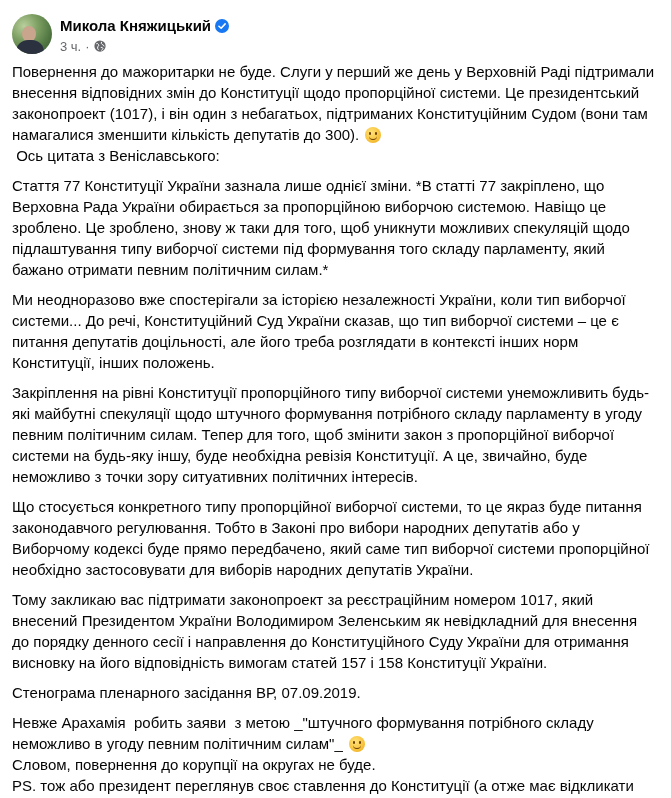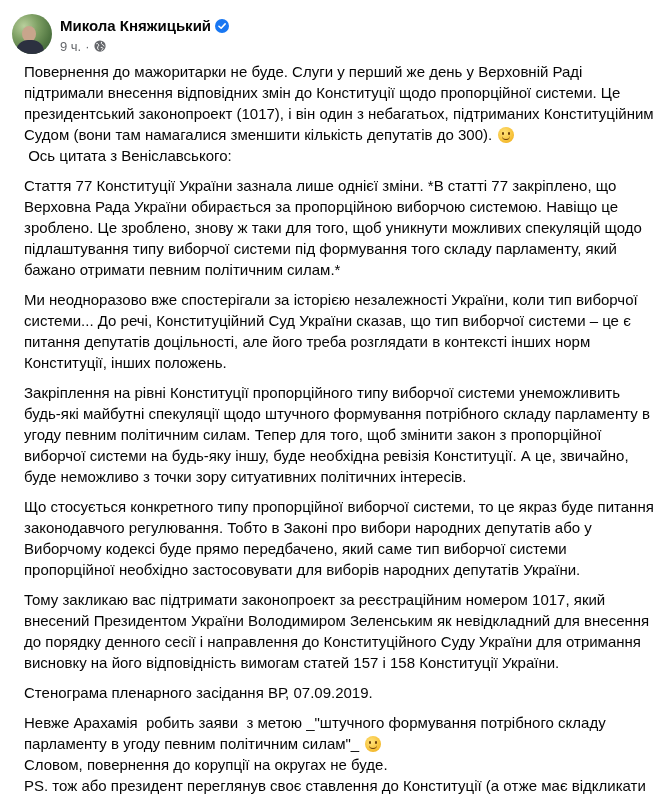--- a/index.html
+++ b/index.html
@@ -11,21 +11,21 @@
     .avatar .face { position: absolute; left: 10px; top: 12px; width: 14px; height: 16px; border-radius: 50%; background: #c8a58c; }
     .avatar .body { position: absolute; left: 4px; top: 26px; width: 28px; height: 20px; border-radius: 12px 12px 0 0; background: #2c3140; }
     .meta { margin-left: 8px; padding-top: 2px; }
     .name-row { display: flex; align-items: center; height: 19px; }
     .name { font-weight: bold; font-size: 15px; color: #050505; }
     .verified { margin-left: 4px; width: 14px; height: 14px; display: inline-block; }
     .sub-row { display: flex; align-items: center; font-size: 13px; color: #65676b; margin-top: 3px; height: 16px; }
     .dot { margin: 0 4px; }
     .globe { width: 12px; height: 12px; display: inline-block; }
     .content { padding: 5px 16px 0 12px; font-size: 15px; line-height: 21px; }
-    .content p { margin: 0 0 9px 12px; white-space: pre-wrap; }
+    .content p { margin: 0 0 9px 0; white-space: pre-wrap; }
     .emoji { display: inline-block; width: 16px; height: 16px; border-radius: 50%; vertical-align: -3px;
       background: radial-gradient(circle at 40% 35%, #ffe27a 0%, #f7c23a 60%, #e9a317 100%); position: relative; margin-left: 2px; }
     .emoji::before { content: ""; position: absolute; left: 4px; top: 5px; width: 2px; height: 3px; background: #6b3f0a; border-radius: 1px; box-shadow: 6px 0 0 #6b3f0a; }
     .emoji::after { content: ""; position: absolute; left: 4px; top: 8px; width: 8px; height: 4px; border-bottom: 1.5px solid #6b3f0a; border-radius: 0 0 6px 6px; }
   </style>
 </head>
 <body>
 
 <div class="post">
   <div class="header">
@@ -35,36 +35,36 @@
     </div>
     <div class="meta">
       <div class="name-row">
         <span class="name">Микола Княжицький</span>
         <svg class="verified" viewBox="0 0 16 16">
           <circle cx="8" cy="8" r="8" fill="#1877f2"></circle>
           <path d="M4.5 8.3 L7 10.6 L11.6 5.6" stroke="#fff" stroke-width="1.8" fill="none" stroke-linecap="round" stroke-linejoin="round"></path>
         </svg>
       </div>
       <div class="sub-row">
-        <span>9 ч.</span>
+        <span>3 ч.</span>
         <span class="dot">·</span>
         <svg class="globe" viewBox="0 0 16 16">
           <circle cx="8" cy="8" r="7.5" fill="#65676b"></circle>
           <path d="M3 5 Q5 4 6 6 Q7 8 5 9 Q4 11 6 13 M10 2.5 Q9 5 11 6 Q13 6.5 13.5 8.5 M9 10 Q11 9 12 11 Q11 13 10 14" stroke="#fff" stroke-width="1.3" fill="none"></path>
         </svg>
       </div>
     </div>
   </div>
 
   <div class="content">
     <p><span>Повернення до мажоритарки не буде. Слуги у перший же день у Верховній Раді підтримали внесення відповідних змін до Конституції щодо пропорційної системи. Це президентський законопроект (1017), і він один з небагатьох, підтриманих Конституційним Судом (вони там намагалися зменшити кількість депутатів до 300). </span><span class="emoji"></span><span>
  Ось цитата з Веніславського:</span></p>
     <p>Стаття 77 Конституції України зазнала лише однієї зміни. *В статті 77 закріплено, що Верховна Рада України обирається за пропорційною виборчою системою. Навіщо це зроблено. Це зроблено, знову ж таки для того, щоб уникнути можливих спекуляцій щодо підлаштування типу виборчої системи під формування того складу парламенту, який бажано отримати певним політичним силам.*</p>
     <p>Ми неодноразово вже спостерігали за історією незалежності України, коли тип виборчої системи... До речі, Конституційний Суд України сказав, що тип виборчої системи – це є питання депутатів доцільності, але його треба розглядати в контексті інших норм Конституції, інших положень.</p>
     <p>Закріплення на рівні Конституції пропорційного типу виборчої системи унеможливить будь-які майбутні спекуляції щодо штучного формування потрібного складу парламенту в угоду певним політичним силам. Тепер для того, щоб змінити закон з пропорційної виборчої системи на будь-яку іншу, буде необхідна ревізія Конституції. А це, звичайно, буде неможливо з точки зору ситуативних політичних інтересів.</p>
     <p>Що стосується конкретного типу пропорційної виборчої системи, то це якраз буде питання законодавчого регулювання. Тобто в Законі про вибори народних депутатів або у Виборчому кодексі буде прямо передбачено, який саме тип виборчої системи пропорційної необхідно застосовувати для виборів народних депутатів України.</p>
     <p>Тому закликаю вас підтримати законопроект за реєстраційним номером 1017, який внесений Президентом України Володимиром Зеленським як невідкладний для внесення до порядку денного сесії і направлення до Конституційного Суду України для отримання висновку на його відповідність вимогам статей 157 і 158 Конституції України.</p>
     <p>Стенограма пленарного засідання ВР, 07.09.2019.</p>
-    <p><span>Невже Арахамія  робить заяви  з метою _"штучного формування потрібного складу парламенту в угоду певним політичним силам"_ </span><span class="emoji"></span><span>
+    <p><span>Невже Арахамія  робить заяви  з метою _"штучного формування потрібного складу неможливо в угоду певним політичним силам"_ </span><span class="emoji"></span><span>
 Словом, повернення до корупції на округах не буде.
 PS. тож або президент переглянув своє ставлення до Конституції (а отже має відкликати 1017) або 300 депутатів фракції СН та їх друзів забули (забИли?) те, чого вимагав Президент Зеленський </span></p>
   </div>
 </div>
 
 </body></html>

